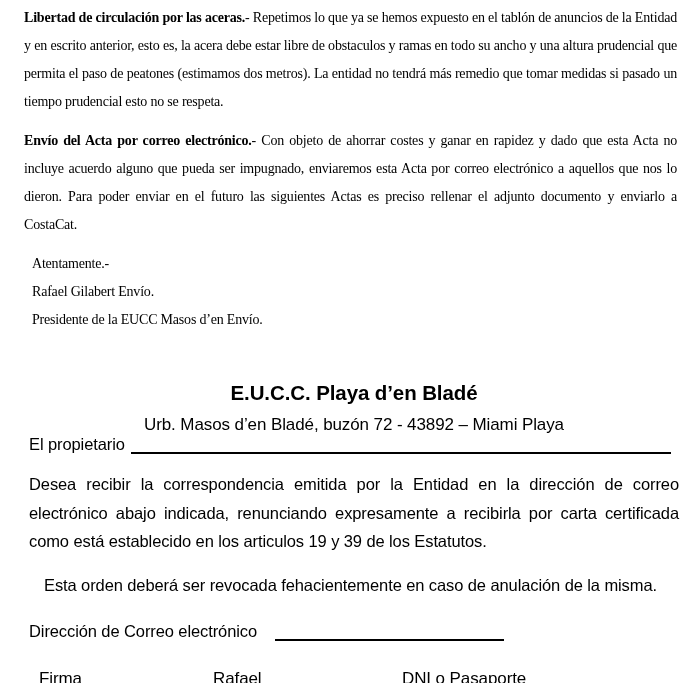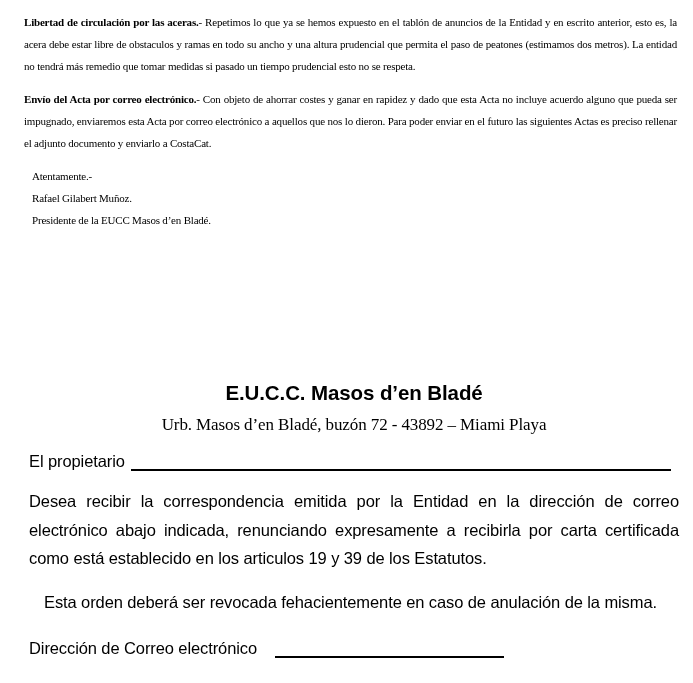--- a/index.html
+++ b/index.html
@@ -12,25 +12,25 @@
     width: 693px;
     height: 683px;
     background: #ffffff;
     color: #000000;
     overflow: hidden;
   }
 
   
   .letter {
     font-family: "Liberation Serif", "DejaVu Serif", serif;
-    font-size: 11px;
-    line-height: 22px;
+    font-size: 14px;
+    line-height: 28px;
     letter-spacing: -0.2px;
     text-align: justify;
-    padding: 11px 16px 0 24px;
+    padding: 4px 16px 0 24px;
   }
   .letter p.para {
     margin: 0 0 11px 0;
   }
   .letter p.closing {
     margin: 8px;
     text-align: left;
   }
   .letter strong { font-weight: bold; }
 
@@ -50,27 +50,25 @@
     font-size: 20.5px;
     font-weight: bold;
     line-height: 23px;
     text-align: center;
   }
   .form-address {
     margin-top: 10px;
     font-size: 17px;
     line-height: 21px;
     text-align: center;
-    font-family: Liberation Serif, serif;
   }
   .owner-row {
     display: flex;
     align-items: flex-end;
     height: 19px;
-    margin-top: 17px;
   }
   .owner-row .fill-line {
     flex: 1;
     height: 100%;
     border-bottom: 2px solid #000;
     margin-left: 6px;
     margin-right: 8px;
   }
   .form-body {
     margin: 16px 0 0 0;
@@ -107,25 +105,25 @@
 </head>
 <body>
 
 <div class="page">
 
   <section class="letter">
     <p class="para"><strong>Libertad de circulación por las aceras.</strong><span>- Repetimos lo que ya se hemos expuesto en el tablón de anuncios de la Entidad y en escrito anterior, esto es, la acera debe estar libre de obstaculos y ramas en todo su ancho y una altura prudencial que permita el paso de peatones (estimamos dos metros). La entidad no tendrá más remedio que tomar medidas si pasado un tiempo prudencial esto no se respeta.</span></p>
 
     <p class="para"><strong>Envío del Acta por correo electrónico.</strong><span>- Con objeto de ahorrar costes y ganar en rapidez y dado que esta Acta no incluye acuerdo alguno que pueda ser impugnado, enviaremos esta Acta por correo electrónico a aquellos que nos lo dieron. Para poder enviar en el futuro las siguientes Actas es preciso rellenar el adjunto documento y enviarlo a CostaCat.</span></p>
 
-    <p class="closing"><span>Atentamente.-</span><br><span>Rafael Gilabert Muñoz.</span><br><span>Presidente de la EUCC Masos d’en Bladé.</span></p>
+    <p class="closing"><span>Atentamente.-</span><br><span>Rafael Gilabert Envío.</span><br><span>Presidente de la EUCC Masos d’en Envío.</span></p>
   </section>
 
   <section class="form">
-    <h1 class="form-title">E.U.C.C. Masos d’en Bladé</h1>
+    <h1 class="form-title">E.U.C.C. Playa d’en Bladé</h1>
     <div class="form-address">Urb. Masos d’en Bladé, buzón 72 - 43892 – Miami Playa</div>
 
     <div class="owner-row">
       <span>El propietario</span>
       <span class="fill-line"></span>
     </div>
 
     <p class="form-body">Desea recibir la correspondencia emitida por la Entidad en la dirección de correo electrónico abajo indicada, renunciando expresamente a recibirla por carta certificada como está establecido en los articulos 19 y 39 de los Estatutos.</p>
     <p class="form-line">Esta orden deberá ser revocada fehacientemente en caso de anulación de la misma.</p>
 

